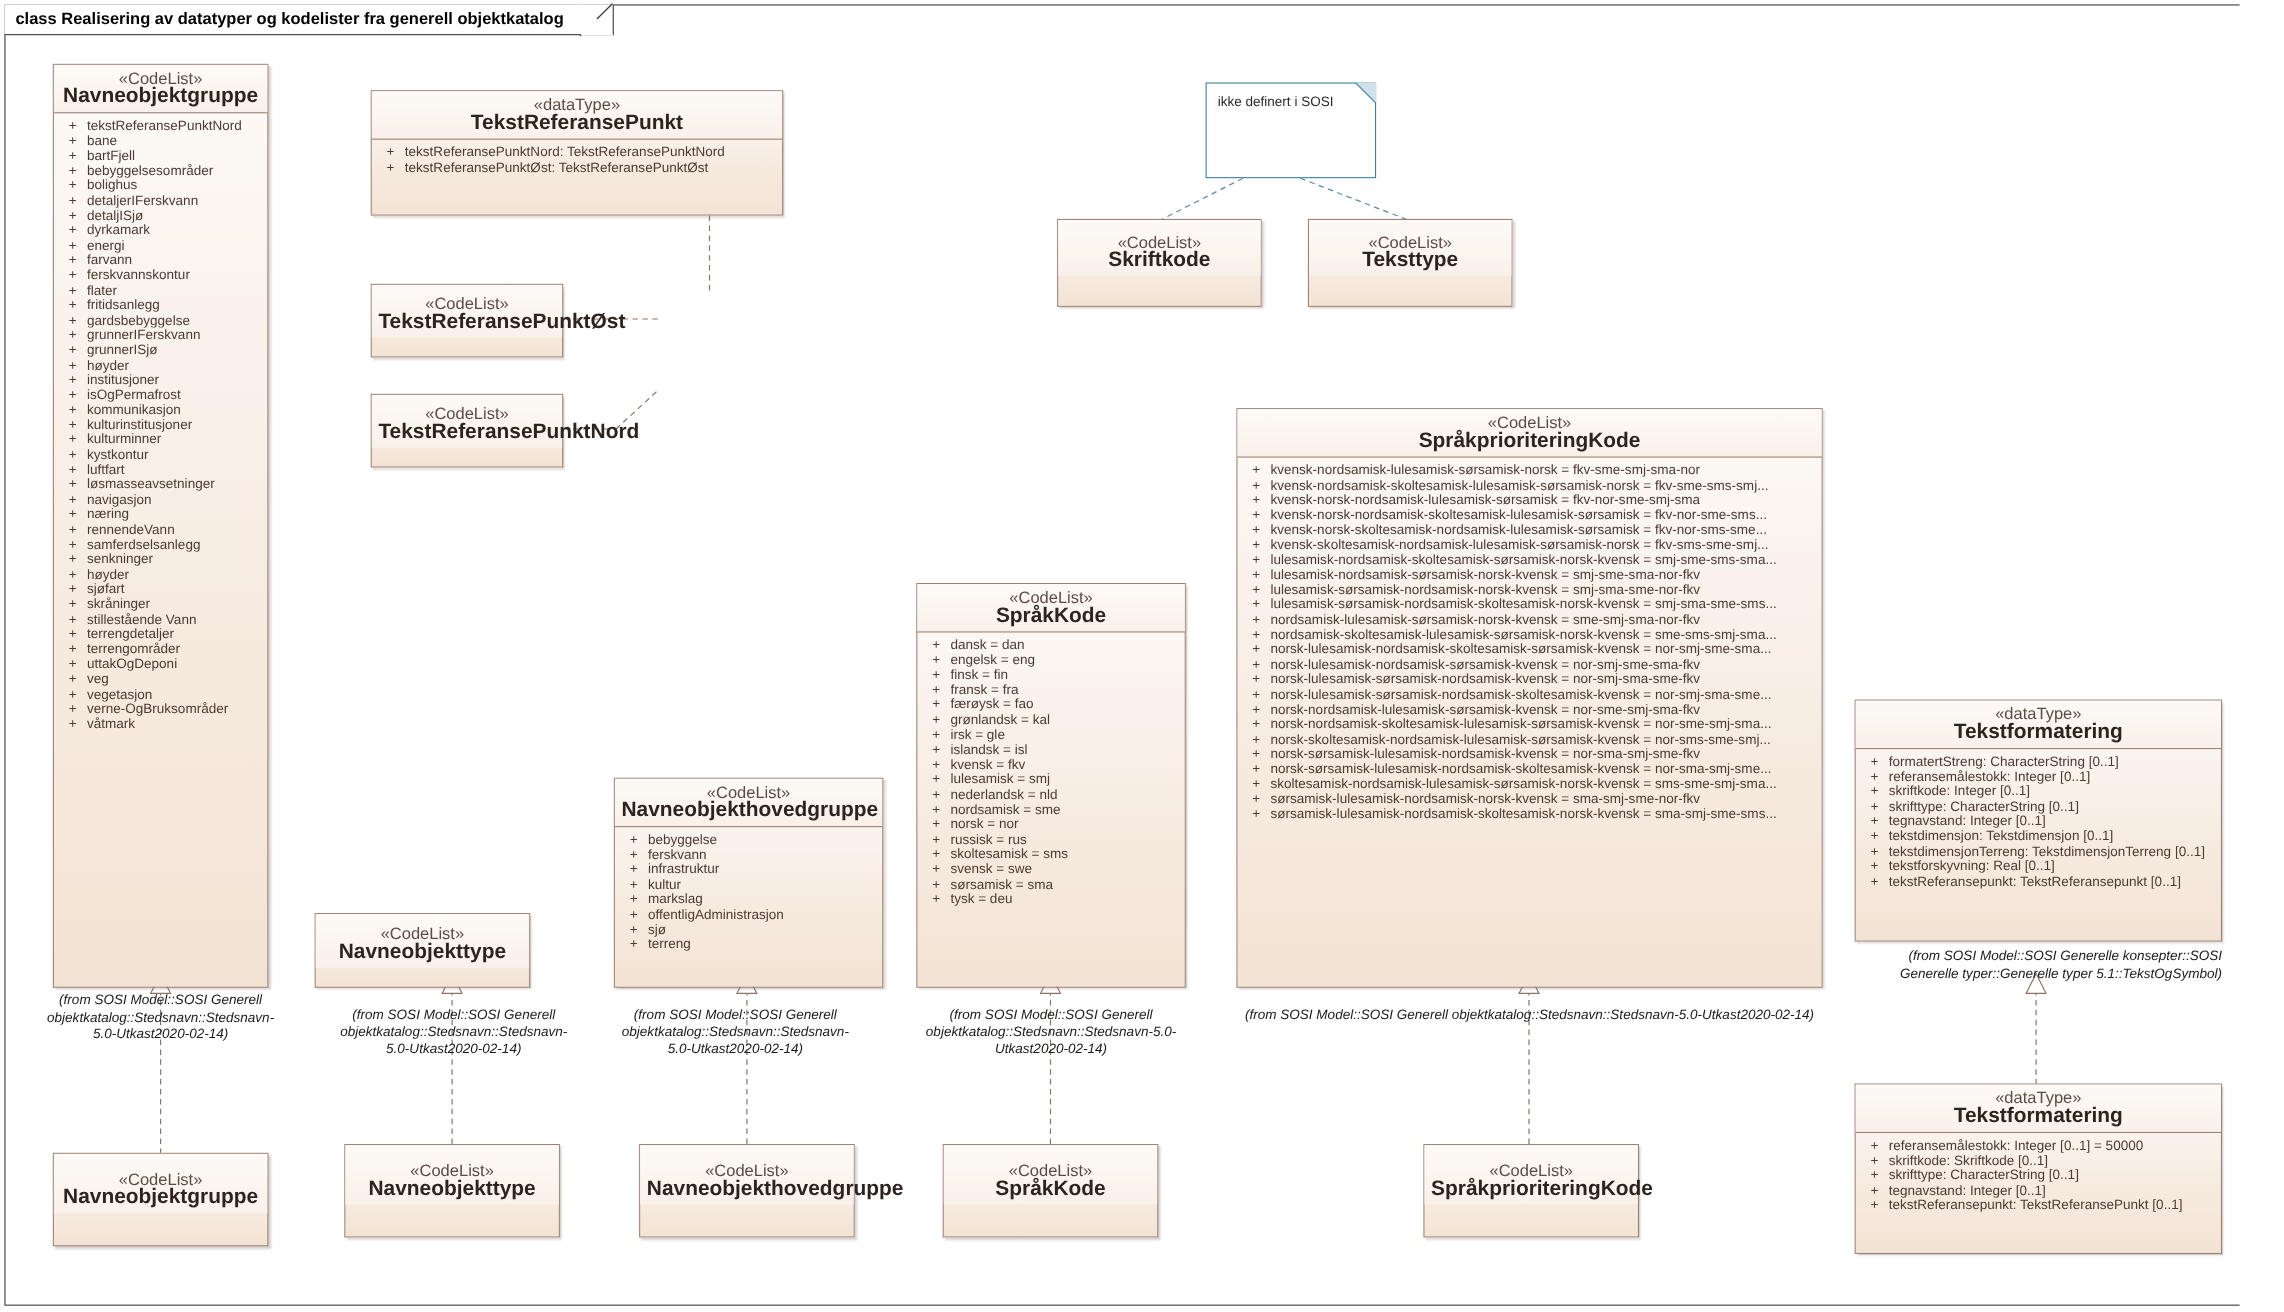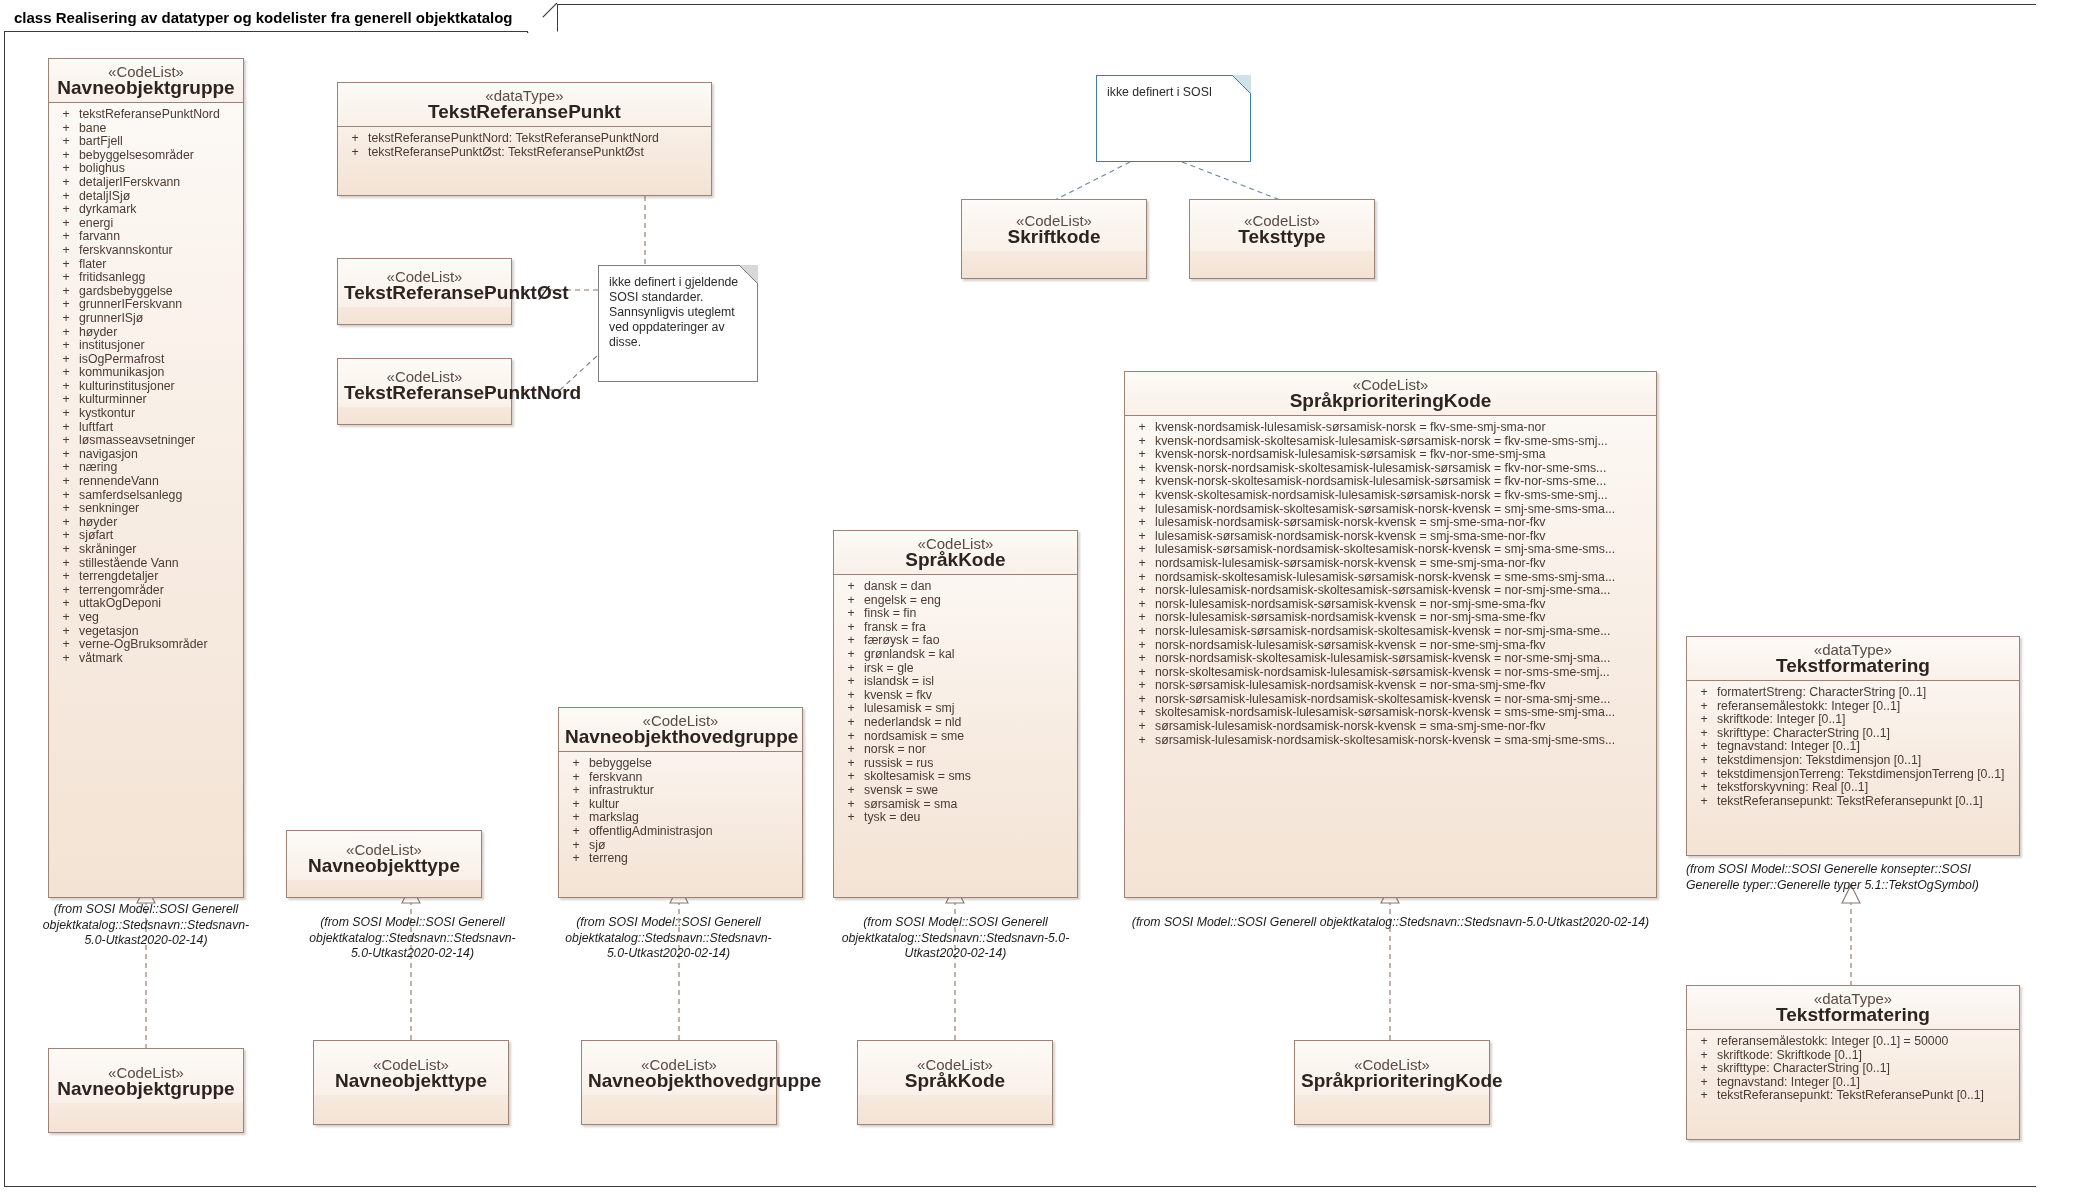--- a/index.html
+++ b/index.html
@@ -414,27 +414,20 @@
     </div>
   </div>
 
   <div class="uml" style="left:337px; top:358px; width:175px; height:67px;">
     <div class="uml-head noborder" style="padding-top:10px;">
       <div class="stereo">«CodeList»</div>
       <div class="cname">TekstReferansePunktNord</div>
     </div>
   </div>
 
-  <div class="note" style="left:598px; top:265px; width:160px; height:117px;">
-    <div class="fold"></div>
-    <svg class="fold2" viewBox="0 0 19 19">
-      <line x1="0" y1="0" x2="19" y2="19" stroke="#7e7e7e" stroke-width="1"></line>
-    </svg>
-    <span>ikke definert i gjeldende SOSI standarder. Sannsynligvis uteglemt ved oppdateringer av disse.</span>
-  </div>
 
   <div class="note blue" style="left:1096px; top:75px; width:155px; height:87px;">
     <div class="fold"></div>
     <svg class="fold2" viewBox="0 0 19 19">
       <line x1="0" y1="0" x2="19" y2="19" stroke="#3f7f9e" stroke-width="1"></line>
     </svg>
     <span>ikke definert i SOSI</span>
   </div>
 
   <div class="uml" style="left:961px; top:199px; width:186px; height:80px;">
@@ -754,21 +747,21 @@
         <div class="attr">
           <span class="vis">+</span>
           <span class="txt">tekstforskyvning: Real [0..1]</span>
         </div>
         <div class="attr">
           <span class="vis">+</span>
           <span class="txt">tekstReferansepunkt: TekstReferansepunkt [0..1]</span>
         </div>
       </div>
   </div>
-  <div class="frompkg" style="left:1686px; top:862px; width:334px; text-align:left;">(from SOSI Model::SOSI Generelle konsepter::SOSI Generelle typer::Generelle typer 5.1::TekstOgSymbol)</div>
+  <div class="frompkg" style="left:1686px; top:862px; width:334px; text-align:right;">(from SOSI Model::SOSI Generelle konsepter::SOSI Generelle typer::Generelle typer 5.1::TekstOgSymbol)</div>
 
   <div class="uml" style="left:1686px; top:985px; width:334px; height:155px;">
     <div class="uml-head">
       <div class="stereo">«dataType»</div>
       <div class="cname">Tekstformatering</div>
     </div>
     <div class="uml-body" id="attrs-tekstformatering_bottom">
         <div class="attr">
           <span class="vis">+</span>
           <span class="txt">referansemålestokk: Integer [0..1] = 50000</span>

